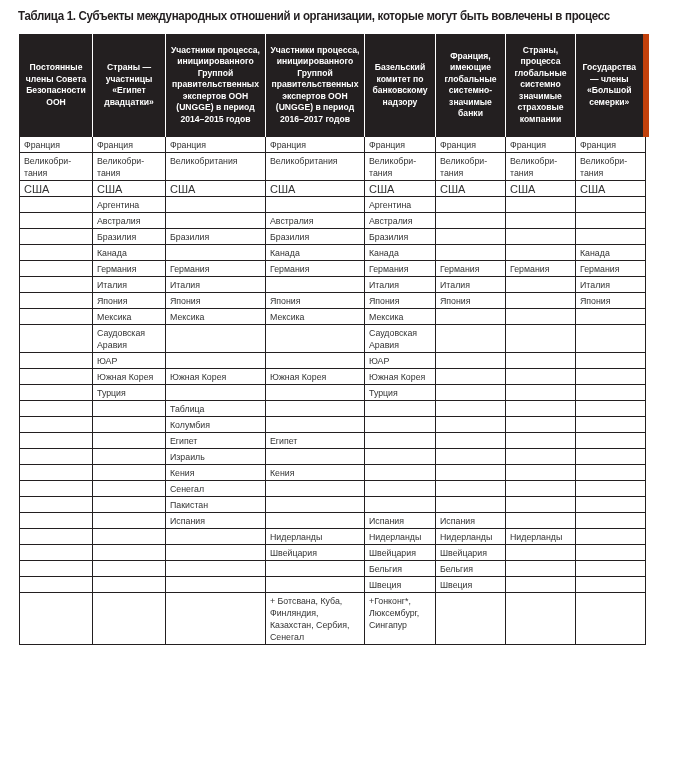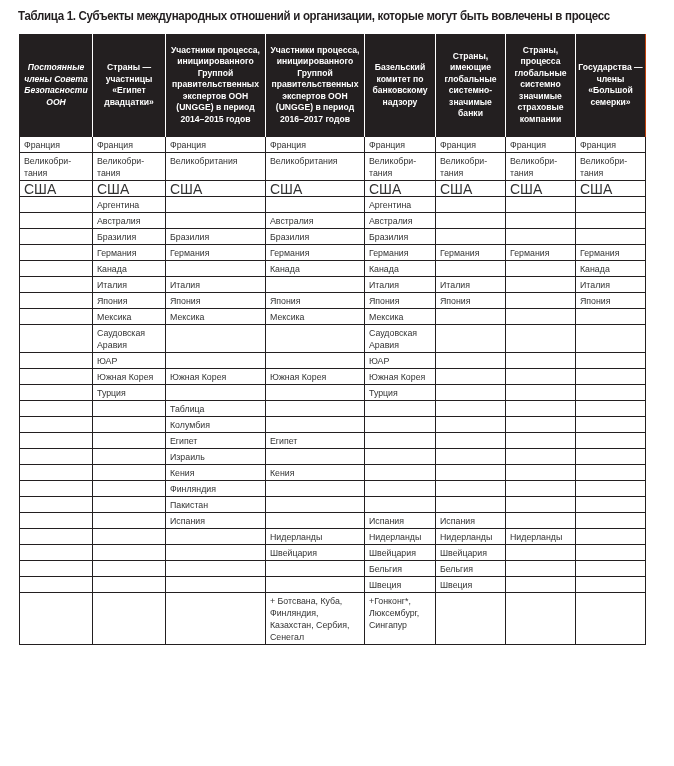--- a/index.html
+++ b/index.html
@@ -4,25 +4,25 @@
 <style>
   html, body { margin:0; padding:0; background:#fff; }
   body { width:674px; height:766px; position:relative; overflow:hidden;
          font-family:"Liberation Sans", sans-serif; color:#2a2a2a; }
   .title { position:absolute; left:18px; top:9px; font-size:12.4px; font-weight:bold;
            color:#231f20; letter-spacing:-0.35px; white-space:nowrap; transform:scaleX(0.93); transform-origin:left top; }
   table { position:absolute; left:19px; top:34px; border-collapse:collapse; table-layout:fixed; }
   th { background:#231f20; color:#fff; font-size:8.6px; font-weight:bold; line-height:11.5px;
        text-align:center; vertical-align:middle; padding:2px 2px; height:98px;
        border-left:1px solid #fff; border-right:1px solid #fff; }
-  th:first-child { border-left:1px solid #231f20;font-style:italic; }
-  th:last-child { border-right:1px solid #c2410c;margin-left:48px; }
+  th:first-child { border-left:1px solid #231f20; }
+  th:last-child { border-right:6px solid #c2410c;margin-left:48px; }
   td { border:1px solid #231f20; font-size:8.8px; line-height:12px; padding:2px 4px 1px 4px;
        vertical-align:top; height:11px; color:#333; }
-  td.usa { font-size:14px; }
+  td.usa { font-size:11px; }
 </style>
 </head>
 <body>
 
 <div class="title">Таблица 1. Субъекты международных отношений и организации, которые могут быть вовлечены в процесс</div>
 
 <table>
   <colgroup>
     <col style="width:73px">
       <col style="width:73px">
@@ -33,21 +33,21 @@
       <col style="width:70px">
       <col style="width:70px">
   </colgroup>
   <thead>
     <tr>
       <th>Постоянные члены Совета Безопасности ООН</th>
       <th>Страны — участницы «Египет двадцатки»</th>
       <th>Участники процесса, инициированного Группой правительственных экспертов ООН (UNGGE) в период 2014–2015 годов</th>
       <th>Участники процесса, инициированного Группой правительственных экспертов ООН (UNGGE) в период 2016–2017 годов</th>
       <th>Базельский комитет по банковскому надзору</th>
-      <th>Страны, имеющие глобальные системно-значимые банки</th>
+      <th>Франция, имеющие глобальные системно-значимые банки</th>
       <th>Страны, процесса глобальные системно значимые страховые компании</th>
       <th>Государства — члены «Большой семерки»</th>
     </tr>
   </thead>
   <tbody id="tbody">
       <tr>
         <td>Франция</td>
         <td>Франция</td>
         <td>Франция</td>
         <td>Франция</td>
@@ -101,37 +101,37 @@
         <td>Бразилия</td>
         <td>Бразилия</td>
         <td>Бразилия</td>
         <td>Бразилия</td>
         <td></td>
         <td></td>
         <td></td>
       </tr>
       <tr>
         <td></td>
-        <td>Германия</td>
-        <td>Германия</td>
-        <td>Германия</td>
-        <td>Германия</td>
-        <td>Германия</td>
-        <td>Германия</td>
-        <td>Германия</td>
-      </tr>
-      <tr>
-        <td></td>
         <td>Канада</td>
         <td></td>
         <td>Канада</td>
         <td>Канада</td>
         <td></td>
         <td></td>
         <td>Канада</td>
+      </tr>
+      <tr>
+        <td></td>
+        <td>Германия</td>
+        <td>Германия</td>
+        <td>Германия</td>
+        <td>Германия</td>
+        <td>Германия</td>
+        <td>Германия</td>
+        <td>Германия</td>
       </tr>
       <tr>
         <td></td>
         <td>Италия</td>
         <td>Италия</td>
         <td></td>
         <td>Италия</td>
         <td>Италия</td>
         <td></td>
         <td>Италия</td>
@@ -242,21 +242,21 @@
         <td>Кения</td>
         <td>Кения</td>
         <td></td>
         <td></td>
         <td></td>
         <td></td>
       </tr>
       <tr>
         <td></td>
         <td></td>
-        <td>Финляндия</td>
+        <td>Сенегал</td>
         <td></td>
         <td></td>
         <td></td>
         <td></td>
         <td></td>
       </tr>
       <tr>
         <td></td>
         <td></td>
         <td>Пакистан</td>

